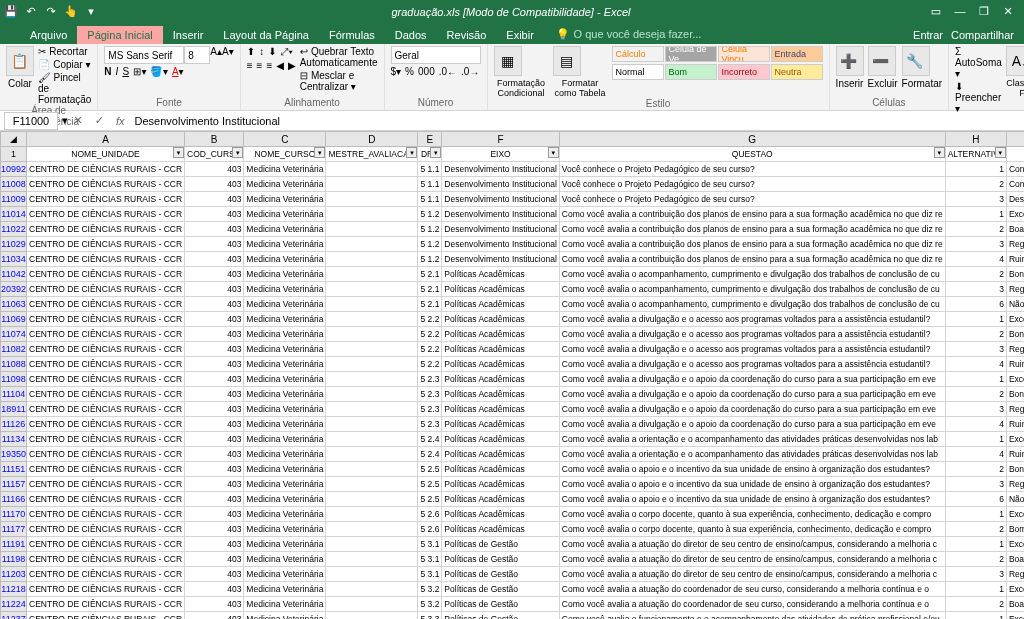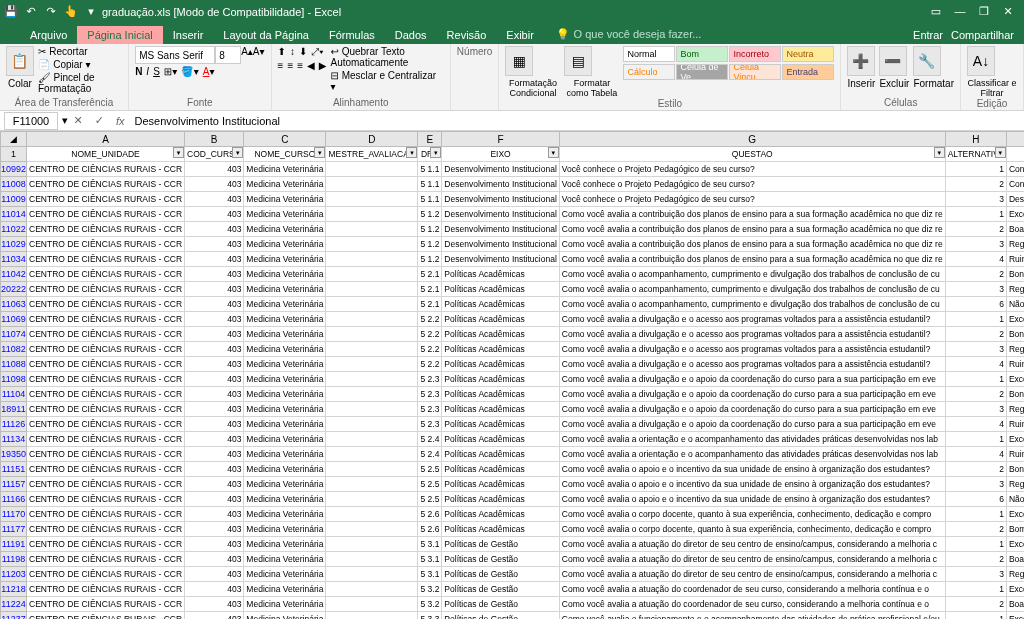--- a/index.html
+++ b/index.html
@@ -1,20 +1,20 @@
 <!DOCTYPE html>
 <html><head>
 <meta charset="utf-8">
 <style>
 * { margin: 0; padding: 0; box-sizing: border-box; }
 body { font-family: "Segoe UI", Arial, sans-serif; font-size: 11px; overflow: hidden; background: #fff; width: 1024px; height: 619px; }
 .titlebar { background: #217346; height: 23px; display: flex; align-items: center; color: #fff; font-size: 11px; }
 .titlebar .qa { display: flex; gap: 6px; padding: 0 4px; }
 .titlebar .qa span { width: 14px; text-align: center; }
-.titlebar .center { flex: 1; text-align: left; }
+.titlebar .center { flex: 1; text-align: center; font-style: italic; }
 .titlebar .wc { display: flex; gap: 4px; padding: 0 6px; }
 .titlebar .wc span { width: 20px; text-align: center; }
 .tabbar { background: #217346; height: 21px; display: flex; align-items: flex-end; color: #fff; font-size: 11px; padding-left: 20px; gap: 0; }
 .tabbar .mtab { padding: 3px 10px; cursor: pointer; }
 .tabbar .mtab.active { background: #fca5a5; color: #217346; }
 .tabbar .tell { color: #b8e0cc; margin-left: 10px; padding: 3px; }
 .tabbar .right { margin-left: auto; display: flex; gap: 8px; padding: 3px 10px; }
 .ribbon { background: #f3f3f3; height: 67px; border-bottom: 1px solid #d4d4d4; display: flex; font-size: 10px; }
 .rgroup { border-right: 1px solid #e0e0e0; padding: 2px 6px; display: flex; flex-direction: column; justify-content: space-between; }
 .rgroup .body { display: flex; gap: 4px; flex: 1; align-items: flex-start; }
@@ -138,44 +138,56 @@
         </div>
       </div>
       <div class="col">
         <div>↩ <span>Quebrar Texto Automaticamente</span></div>
         <div>⊟ <span>Mesclar e Centralizar</span> ▾</div>
       </div>
     </div>
     <div class="label">Alinhamento</div>
   </div>
   <div class="rgroup">
+    <div class="body">
+      <div class="col">
+        <input style="width: 90px; height: 18px; border: 1px solid rgb(204, 204, 204); font-size: 10px; padding: 0px 3px;" value="Geral">
+        <div style="display:flex;gap:4px">
+          <span>$▾</span>
+          <span>%</span>
+          <span>000</span>
+          <span>.0←</span>
+          <span>.0→</span>
+        </div>
+      </div>
+    </div>
     <div class="label">Número</div>
   </div>
   <div class="rgroup">
     <div class="body">
       <div class="col" style="text-align:center;font-size:9px">
         <div class="icon-big">▦</div>
         <div style="width:55px">Formatação Condicional</div>
       </div>
       <div class="col" style="text-align:center;font-size:9px">
         <div class="icon-big">▤</div>
         <div style="width:55px">Formatar como Tabela</div>
       </div>
       <div class="col">
         <div style="display:flex;gap:1px">
+          <div class="style-cell style-calc">Cálculo</div>
+          <div class="style-cell style-celve">Célula de Ve...</div>
+          <div class="style-cell style-celvi">Célula Vincu...</div>
+          <div class="style-cell style-ent">Entrada</div>
+        </div>
+        <div style="display:flex;gap:1px">
           <div class="style-cell style-normal">Normal</div>
           <div class="style-cell style-bom">Bom</div>
           <div class="style-cell style-incor">Incorreto</div>
           <div class="style-cell style-neutra">Neutra</div>
-        </div>
-        <div style="display:flex;gap:1px">
-          <div class="style-cell style-calc">Cálculo</div>
-          <div class="style-cell style-celve">Célula de Ve...</div>
-          <div class="style-cell style-celvi">Célula Vincu...</div>
-          <div class="style-cell style-ent">Entrada</div>
         </div>
       </div>
     </div>
     <div class="label">Estilo</div>
   </div>
   <div class="rgroup">
     <div class="body">
       <div class="col" style="text-align:center">
           <div class="icon-big">➕</div>
           <div>Inserir</div>
@@ -186,20 +198,25 @@
         </div>
       <div class="col" style="text-align:center">
           <div class="icon-big">🔧</div>
           <div>Formatar</div>
         </div>
     </div>
     <div class="label">Células</div>
   </div>
   <div class="rgroup">
     <div class="body">
+      <div class="col">
+        <div>Σ <span>AutoSoma</span> ▾</div>
+        <div>⬇ <span>Preencher</span> ▾</div>
+        <div>🧹 <span>Limpar</span> ▾</div>
+      </div>
       <div class="col" style="text-align:center;font-size:9px">
           <div class="icon-big">A↓</div>
           <div style="width:50px">Classificar e Filtrar</div>
         </div>
 
     </div>
     <div class="label">Edição</div>
   </div>
 </div>
 
@@ -341,21 +358,21 @@
           <td class="num">403</td>
           <td class="">Medicina Veterinária</td>
           <td class=""></td>
           <td class="num">5 2.1</td>
           <td class="">Políticas Acadêmicas</td>
           <td class="">Como você avalia o acompanhamento, cumprimento e divulgação dos trabalhos de conclusão de cu</td>
           <td class="num">2</td>
           <td class="">Bons</td>
         </tr>
         <tr>
-          <th class="rowh link">20222</th>
+          <th class="rowh link">20392</th>
           <td class="">CENTRO DE CIÊNCIAS RURAIS - CCR</td>
           <td class="num">403</td>
           <td class="">Medicina Veterinária</td>
           <td class=""></td>
           <td class="num">5 2.1</td>
           <td class="">Políticas Acadêmicas</td>
           <td class="">Como você avalia o acompanhamento, cumprimento e divulgação dos trabalhos de conclusão de cu</td>
           <td class="num">3</td>
           <td class="">Regulares</td>
         </tr>

